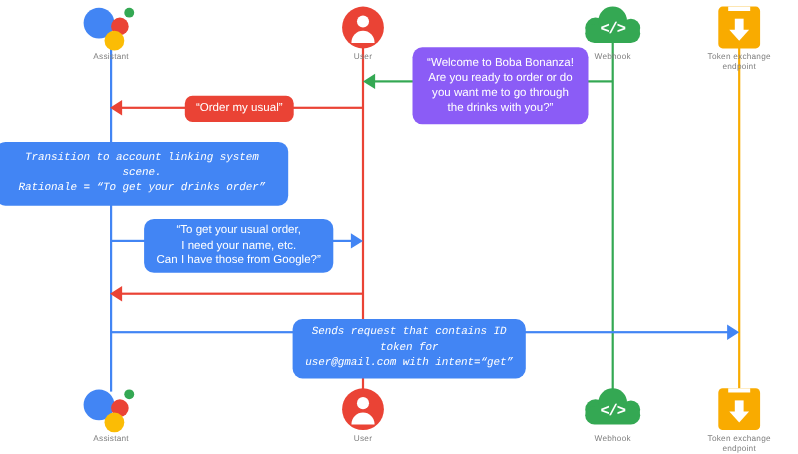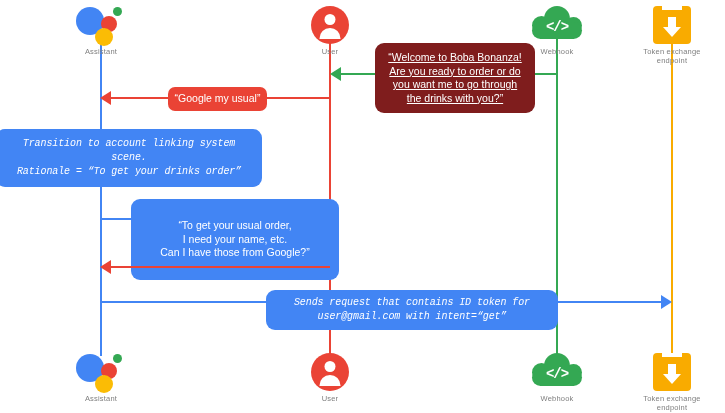--- a/index.html
+++ b/index.html
@@ -45,21 +45,21 @@
   
   .arrow-line{position:absolute;height:2px;}
   .arrow-head{position:absolute;width:0;height:0;border-top:7px solid transparent;border-bottom:7px solid transparent;}
   .head-left{border-right-width:11px;border-right-style:solid;}
   .head-right{border-left-width:11px;border-left-style:solid;}
 
   
   .bubble{position:absolute;border-radius:9px;color:#ffffff;text-align:center;box-sizing:border-box;}
   .bubble.sans{font-family:"Liberation Sans",sans-serif;font-size:10.5px;line-height:13.5px;}
   .bubble.mono{font-family:"Liberation Mono",monospace;font-style:italic;font-size:10px;line-height:14px;letter-spacing:-.1px;}
-  .b-green{background:#7f1d1d;text-decoration:underline;}
+  .b-green{background:#8b5cf6;}
   .b-red{background:#EA4335;border-radius:7px;}
   .b-blue{background:#4285F4;}
   .bubble .txt{white-space:pre-line;}
 </style>
 </head>
 <body>
 
 <div id="diagram">
 
   <div class="lifeline" style="left:100px;background:#4285F4;"></div>
@@ -112,42 +112,42 @@
   <div class="bubble b-green sans" style="left:375px;top:43px;width:160px;padding:8px 9px;">
     <span class="txt">“Welcome to Boba Bonanza!
 Are you ready to order or do
 you want me to go through
 the drinks with you?”</span>
   </div>
 
   <div class="arrow-line" style="left:110px;top:97px;width:220px;background:#EA4335;"></div>
   <div class="arrow-head head-left" style="left:100px;top:91px;border-right-color:#EA4335;"></div>
   <div class="bubble b-red sans" style="left:168px;top:87px;width:99px;padding:5px 6px;">
-    <span class="txt">“Google my usual”</span>
+    <span class="txt">“Order my usual”</span>
   </div>
 
   <div class="bubble b-blue mono" style="left:-4px;top:129px;width:266px;padding:8px 7px;border-radius:9px;">
     <span class="txt">Transition to account linking system scene.
 Rationale = “To get your drinks order”</span>
   </div>
 
   <div class="arrow-line" style="left:101px;top:218px;width:219px;background:#4285F4;"></div>
   <div class="arrow-head head-right" style="left:319px;top:212px;border-left-color:#4285F4;"></div>
-  <div class="bubble b-blue sans" style="left:131px;top:199px;width:208px;padding:20px 8px;">
+  <div class="bubble b-blue sans" style="left:131px;top:199px;width:172px;padding:4px 8px;">
     <span class="txt">“To get your usual order,
 I need your name, etc.
 Can I have those from Google?”</span>
   </div>
 
   <div class="arrow-line" style="left:110px;top:266px;width:220px;background:#EA4335;"></div>
   <div class="arrow-head head-left" style="left:100px;top:260px;border-right-color:#EA4335;"></div>
 
   <div class="arrow-line" style="left:101px;top:301px;width:561px;background:#4285F4;"></div>
   <div class="arrow-head head-right" style="left:661px;top:295px;border-left-color:#4285F4;"></div>
-  <div class="bubble b-blue mono" style="left:266px;top:290px;width:292px;padding:6px 6px;">
+  <div class="bubble b-blue mono" style="left:266px;top:290px;width:212px;padding:6px 6px;">
     <span class="txt">Sends request that contains ID token for
 user@gmail.com with intent=“get”</span>
   </div>
 
   <div class="actor" style="left:73px;top:351px;width:56px;">
     <div class="assistant-icon">
       <i class="ai-blue"></i>
         <i class="ai-red"></i>
         <i class="ai-green"></i>
         <i class="ai-yellow"></i>

